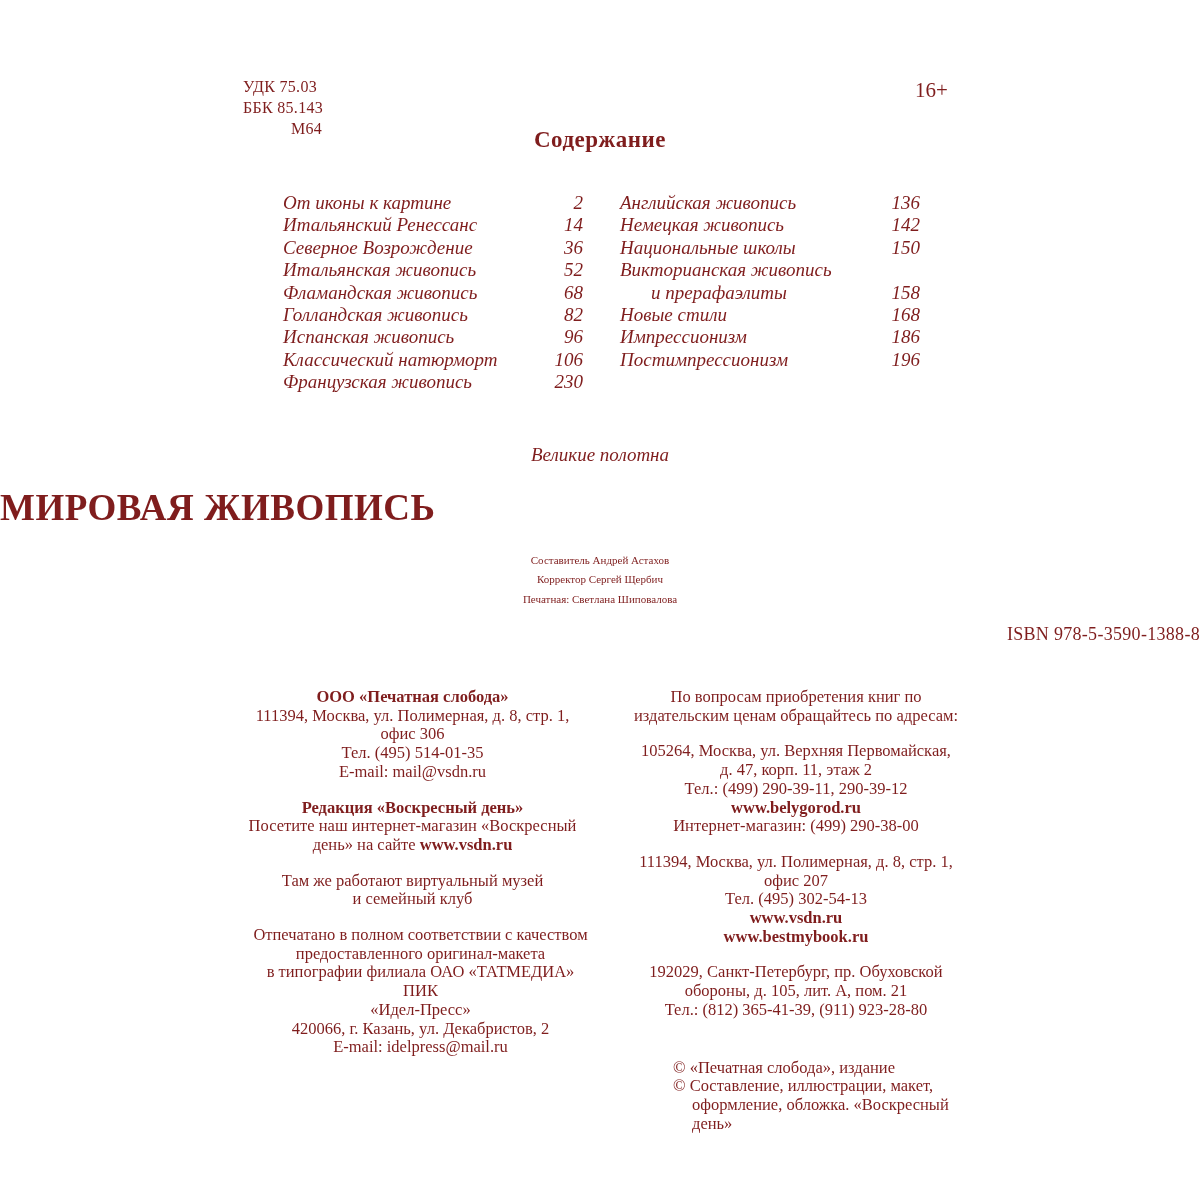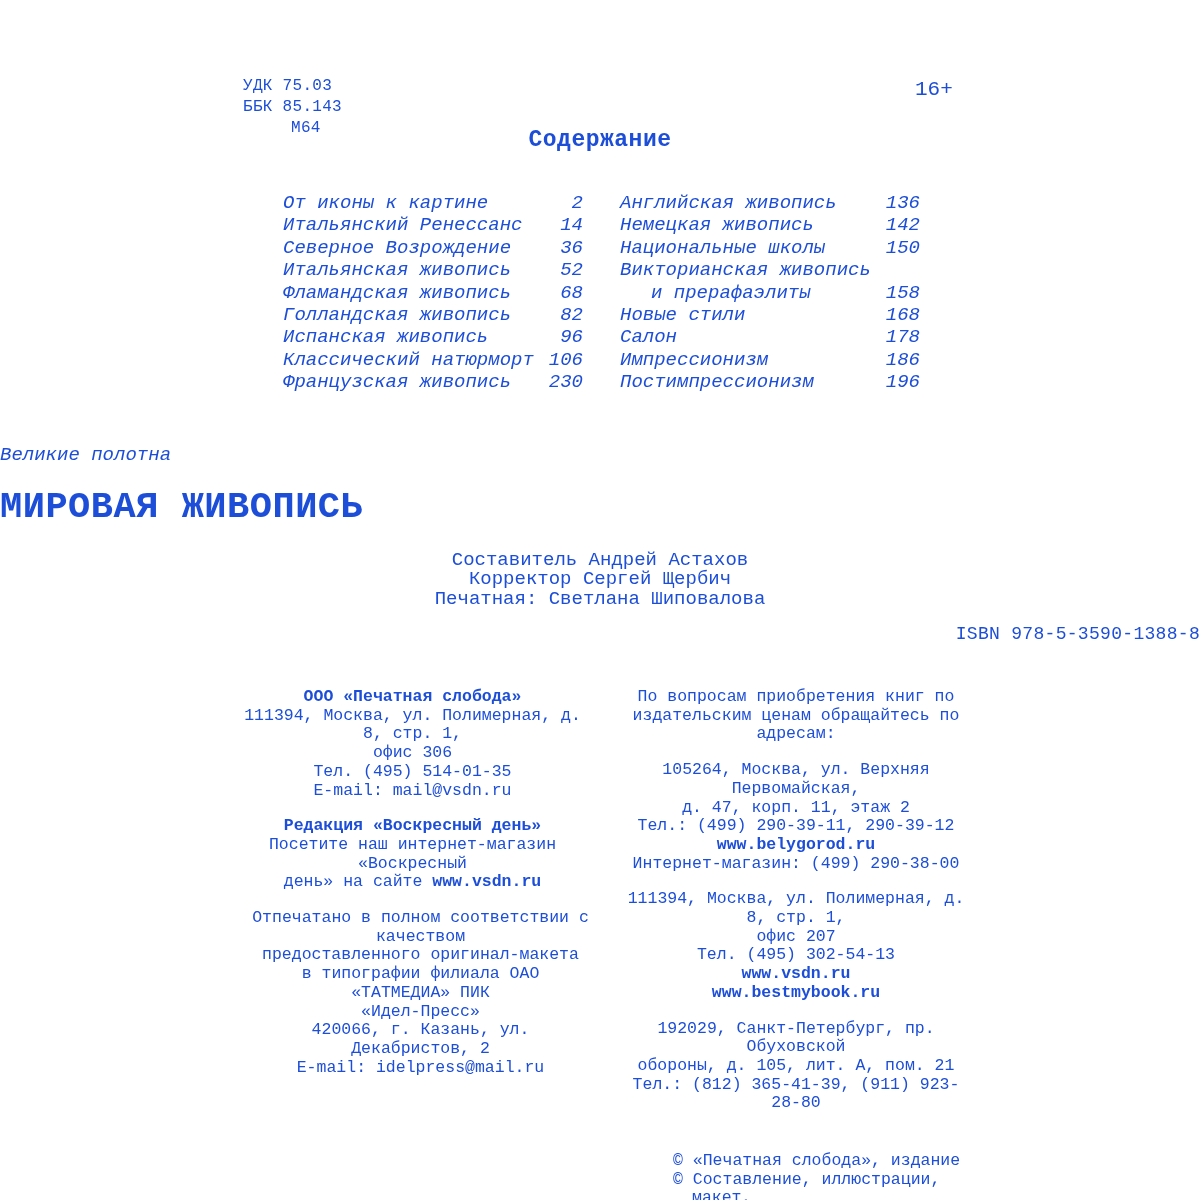--- a/index.html
+++ b/index.html
@@ -1,22 +1,22 @@
 <!DOCTYPE html>
 <html lang="ru"><head>
 <meta charset="utf-8">
 <style>
   html, body { margin: 0; padding: 0; background: #ffffff; }
   .page {
     position: relative;
     width: 1200px;
     height: 1200px;
     background: #ffffff;
-    color: #1d4ed8;
-    font-family: Liberation Mono, monospace;
+    color: #7f1d1d;
+    font-family: Liberation Serif, serif;
     overflow: hidden;
   }
 
   
   .codes {
     position: absolute;
     top: 76px;
     left: 243px;
     font-size: 16px;
     line-height: 21px;
@@ -60,39 +60,39 @@
   .toc .col { flex: 1 1 0; min-width: 0; }
   .trow { display: flex; justify-content: space-between; align-items: baseline; text-align: right; }
   .trow .ttitle { white-space: nowrap; }
   .trow.indent .ttitle { padding-left: 31px; }
 
   
   .series {
     position: absolute;
     top: 444px;
     left: 0; width: 100%;
-    text-align: left;
+    text-align: center;
     font-style: italic;
     font-size: 19px;
   }
   .book-title {
     position: absolute;
     top: 486px;
     left: 0; width: 100%;
     text-align: left;
     font-size: 37px;
     font-weight: bold;
     letter-spacing: 0.5px;
   }
   .credits {
     position: absolute;
     top: 551px;
     left: 0; width: 100%;
     text-align: center;
-    font-size: 19px;
+    font-size: 11px;
     line-height: 19.3px;
   }
   .isbn {
     position: absolute;
     top: 624px;
     left: 0; width: 100%;
     text-align: right;
     font-size: 18px;
     letter-spacing: 0.3px;
   }
@@ -195,24 +195,20 @@
         </div>
       <div class="trow indent">
           <span class="ttitle">и прерафаэлиты</span>
           <span class="tpage">158</span>
         </div>
       <div class="trow">
           <span class="ttitle">Новые стили</span>
           <span class="tpage">168</span>
         </div>
       <div class="trow">
-          <span class="ttitle">Салон</span>
-          <span class="tpage">178</span>
-        </div>
-      <div class="trow">
           <span class="ttitle">Импрессионизм</span>
           <span class="tpage">186</span>
         </div>
       <div class="trow">
           <span class="ttitle">Постимпрессионизм</span>
           <span class="tpage">196</span>
         </div>
     </div>
   </div>
 
@@ -235,20 +231,22 @@
         <div class="pre">111394, Москва, ул. Полимерная, д. 8, стр. 1,
 офис 306
 Тел. (495) 514-01-35
 E-mail: mail@vsdn.ru</div>
       </div>
       <div class="blk">
         <div class="b">Редакция «Воскресный день»</div>
         <div class="pre"><span>Посетите наш интернет-магазин «Воскресный
 день» на сайте </span><span class="b">www.vsdn.ru</span></div>
       </div>
+      <div class="blk pre">Там же работают виртуальный музей
+и семейный клуб</div>
       <div class="blk gap-lg pre">Отпечатано в полном соответствии с качеством
 предоставленного оригинал-макета
 в типографии филиала ОАО «ТАТМЕДИА» ПИК
 «Идел-Пресс»
 420066, г. Казань, ул. Декабристов, 2
 E-mail: idelpress@mail.ru</div>
     </div>
 
     <div class="bcol buy">
       <div class="blk pre">По вопросам приобретения книг по

